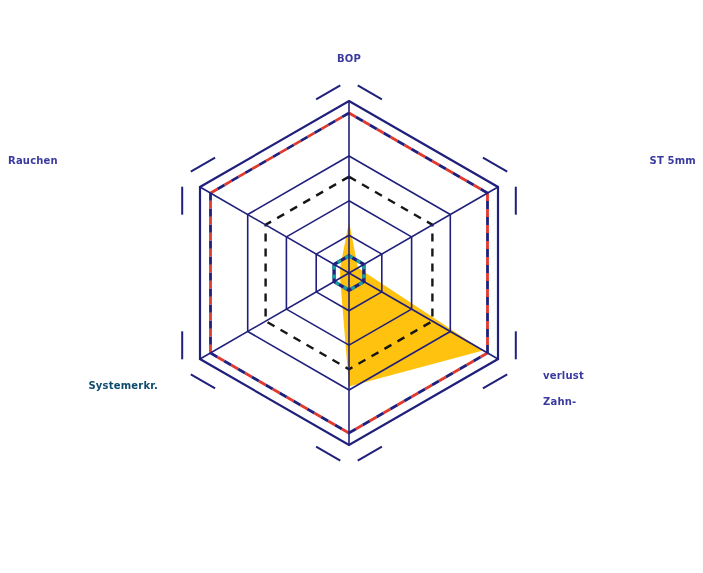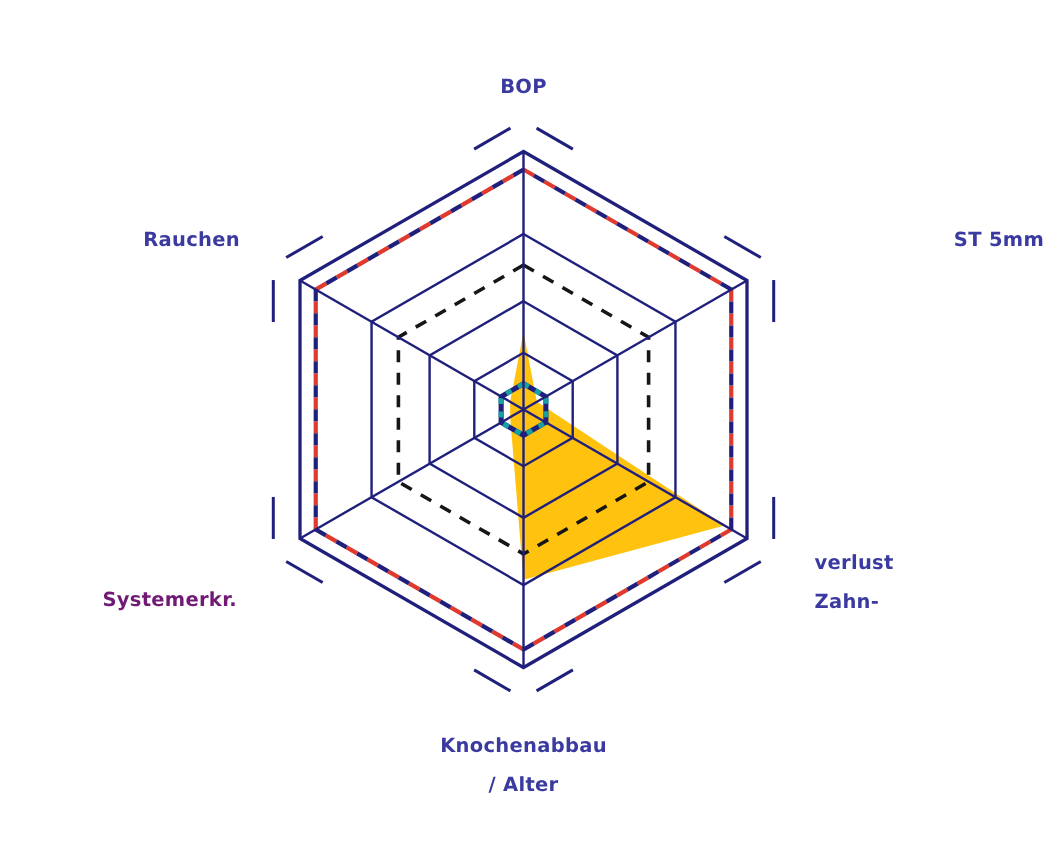--- a/index.html
+++ b/index.html
@@ -8,21 +8,21 @@
     width: 703px;
     height: 573px;
     background: #ffffff;
     overflow: hidden;
     font-family: "DejaVu Sans", sans-serif;
   }
   .stage svg { position: absolute; left: 0; top: 0; }
   .axis-label {
     position: absolute;
     font-weight: bold;
-    font-size: 13px;
+    font-size: 10px;
     line-height: 26px;
     letter-spacing: 0.2px;
     color: #3A3AA0;
     white-space: nowrap;
   }
 </style>
 </head>
 <body>
 
 <div class="stage">
@@ -64,26 +64,22 @@
 
   <div class="axis-label" style="left: 541px; top: 148px; width: 155px; text-align: right; color: rgb(58, 58, 160);">
     <div>ST 5mm</div>
   </div>
 
   <div class="axis-label" style="left: 543px; top: 363px; width: 155px; text-align: left; color: rgb(58, 58, 160);">
     <div>verlust</div>
     <div>Zahn-</div>
   </div>
 
-  <div class="axis-label" style="left: 219px; top: 485px; width: 260px; text-align: center; color: rgb(58, 58, 160);">
-    <div>Knochenabbau</div>
-    <div>/ Alter</div>
-  </div>
 
-  <div class="axis-label" style="left: 6px; top: 388px; width: 152px; text-align: right; color: #701a75;">
+  <div class="axis-label" style="left: 6px; top: 373px; width: 152px; text-align: right; color: #0c4a6e;">
     <div>Systemerkr.</div>
   </div>
 
-  <div class="axis-label" style="left: 8px; top: 148px; width: 152px; text-align: right; color: rgb(58, 58, 160);">
+  <div class="axis-label" style="left: 8px; top: 148px; width: 152px; text-align: left; color: rgb(58, 58, 160);">
     <div>Rauchen</div>
   </div>
 
 </div>
 
 </body></html>

